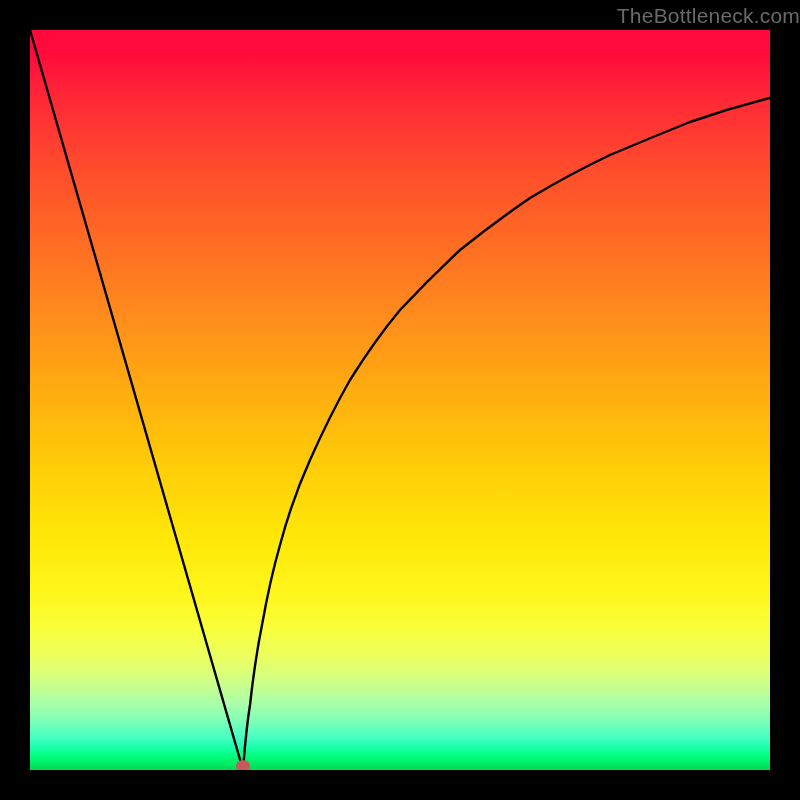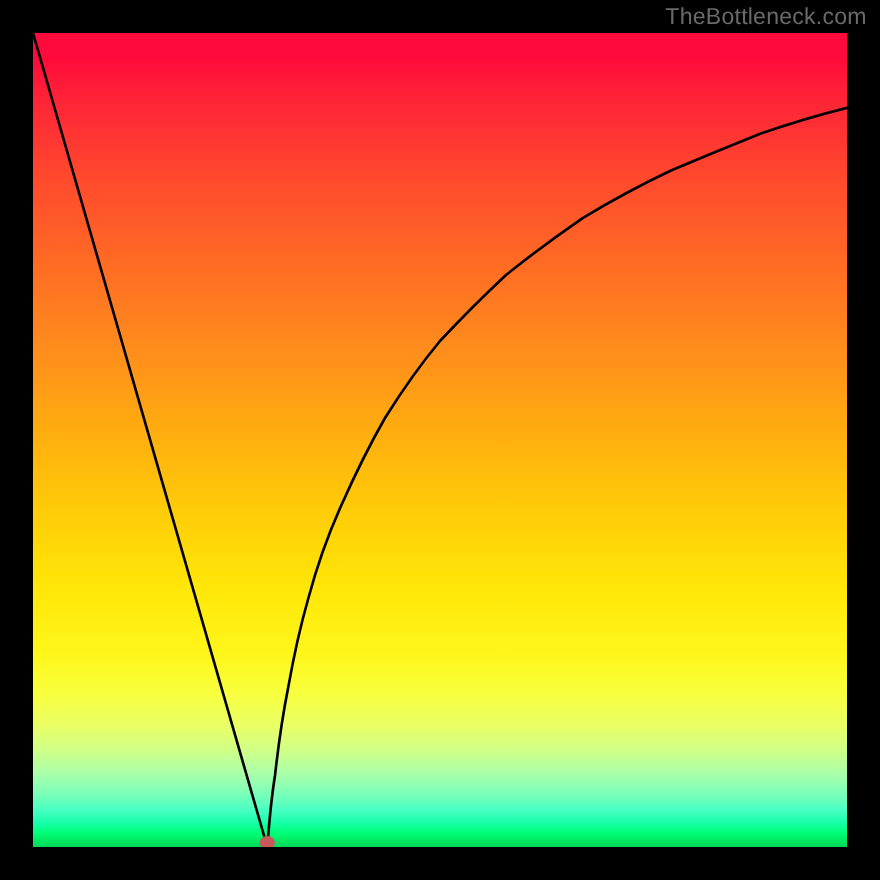--- a/index.html
+++ b/index.html
@@ -54,21 +54,21 @@
       #00d858 100%
     );
   }
   .curve-svg {
     position: absolute;
     inset: 0;
   }
   .watermark {
     position: absolute;
     top: 4px;
-    right: 12px;
+    right: 0;
     color: #6a6a6a;
     font-size: 21px;
     font-weight: 400;
     letter-spacing: 0.2px;
     font-family: Arial, Helvetica, sans-serif;
   }
   .marker {
     position: absolute;
     width: 14px;
     height: 12px;

